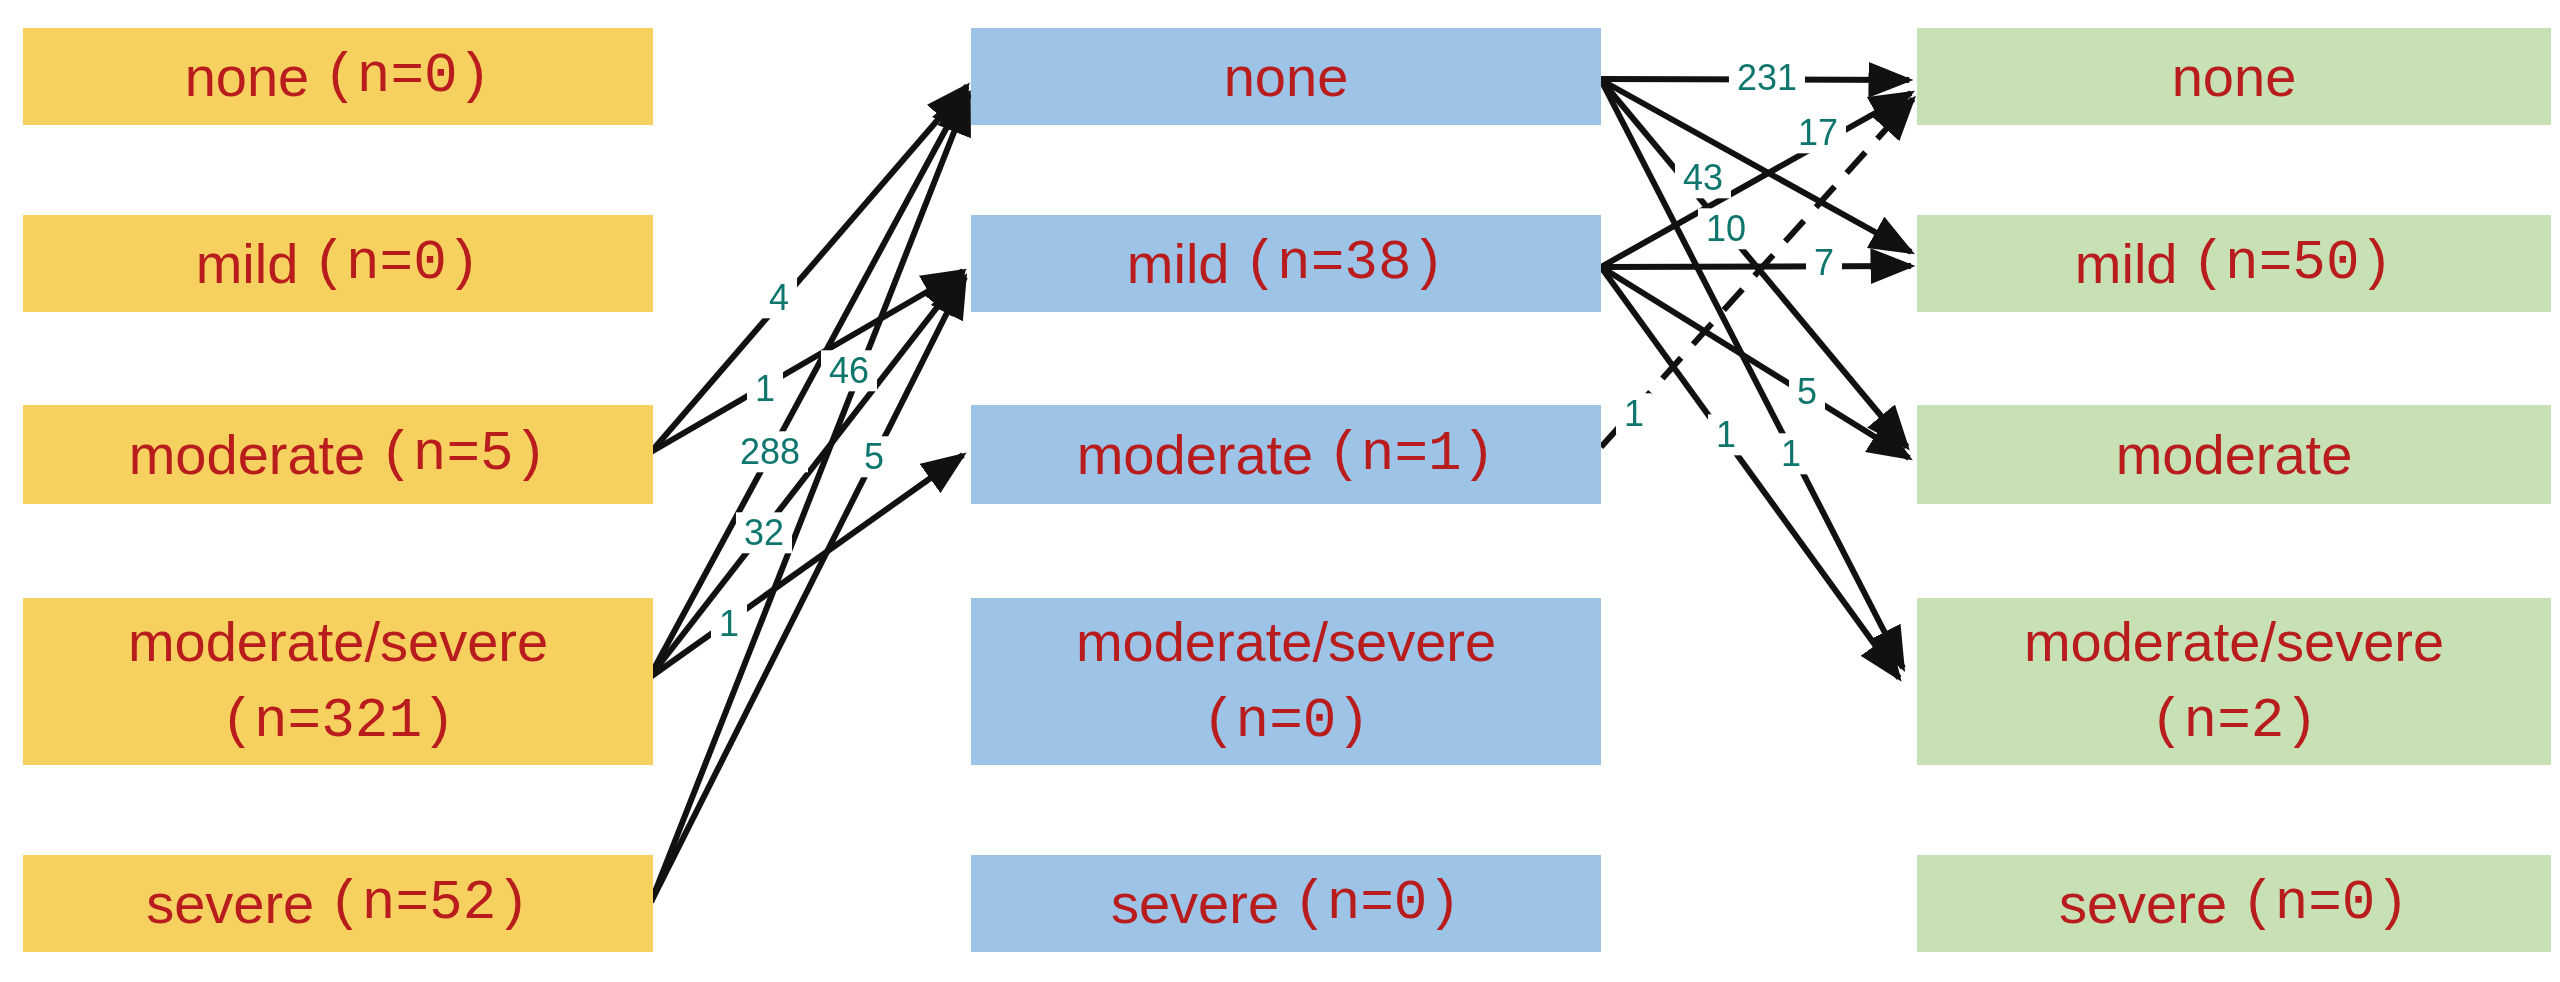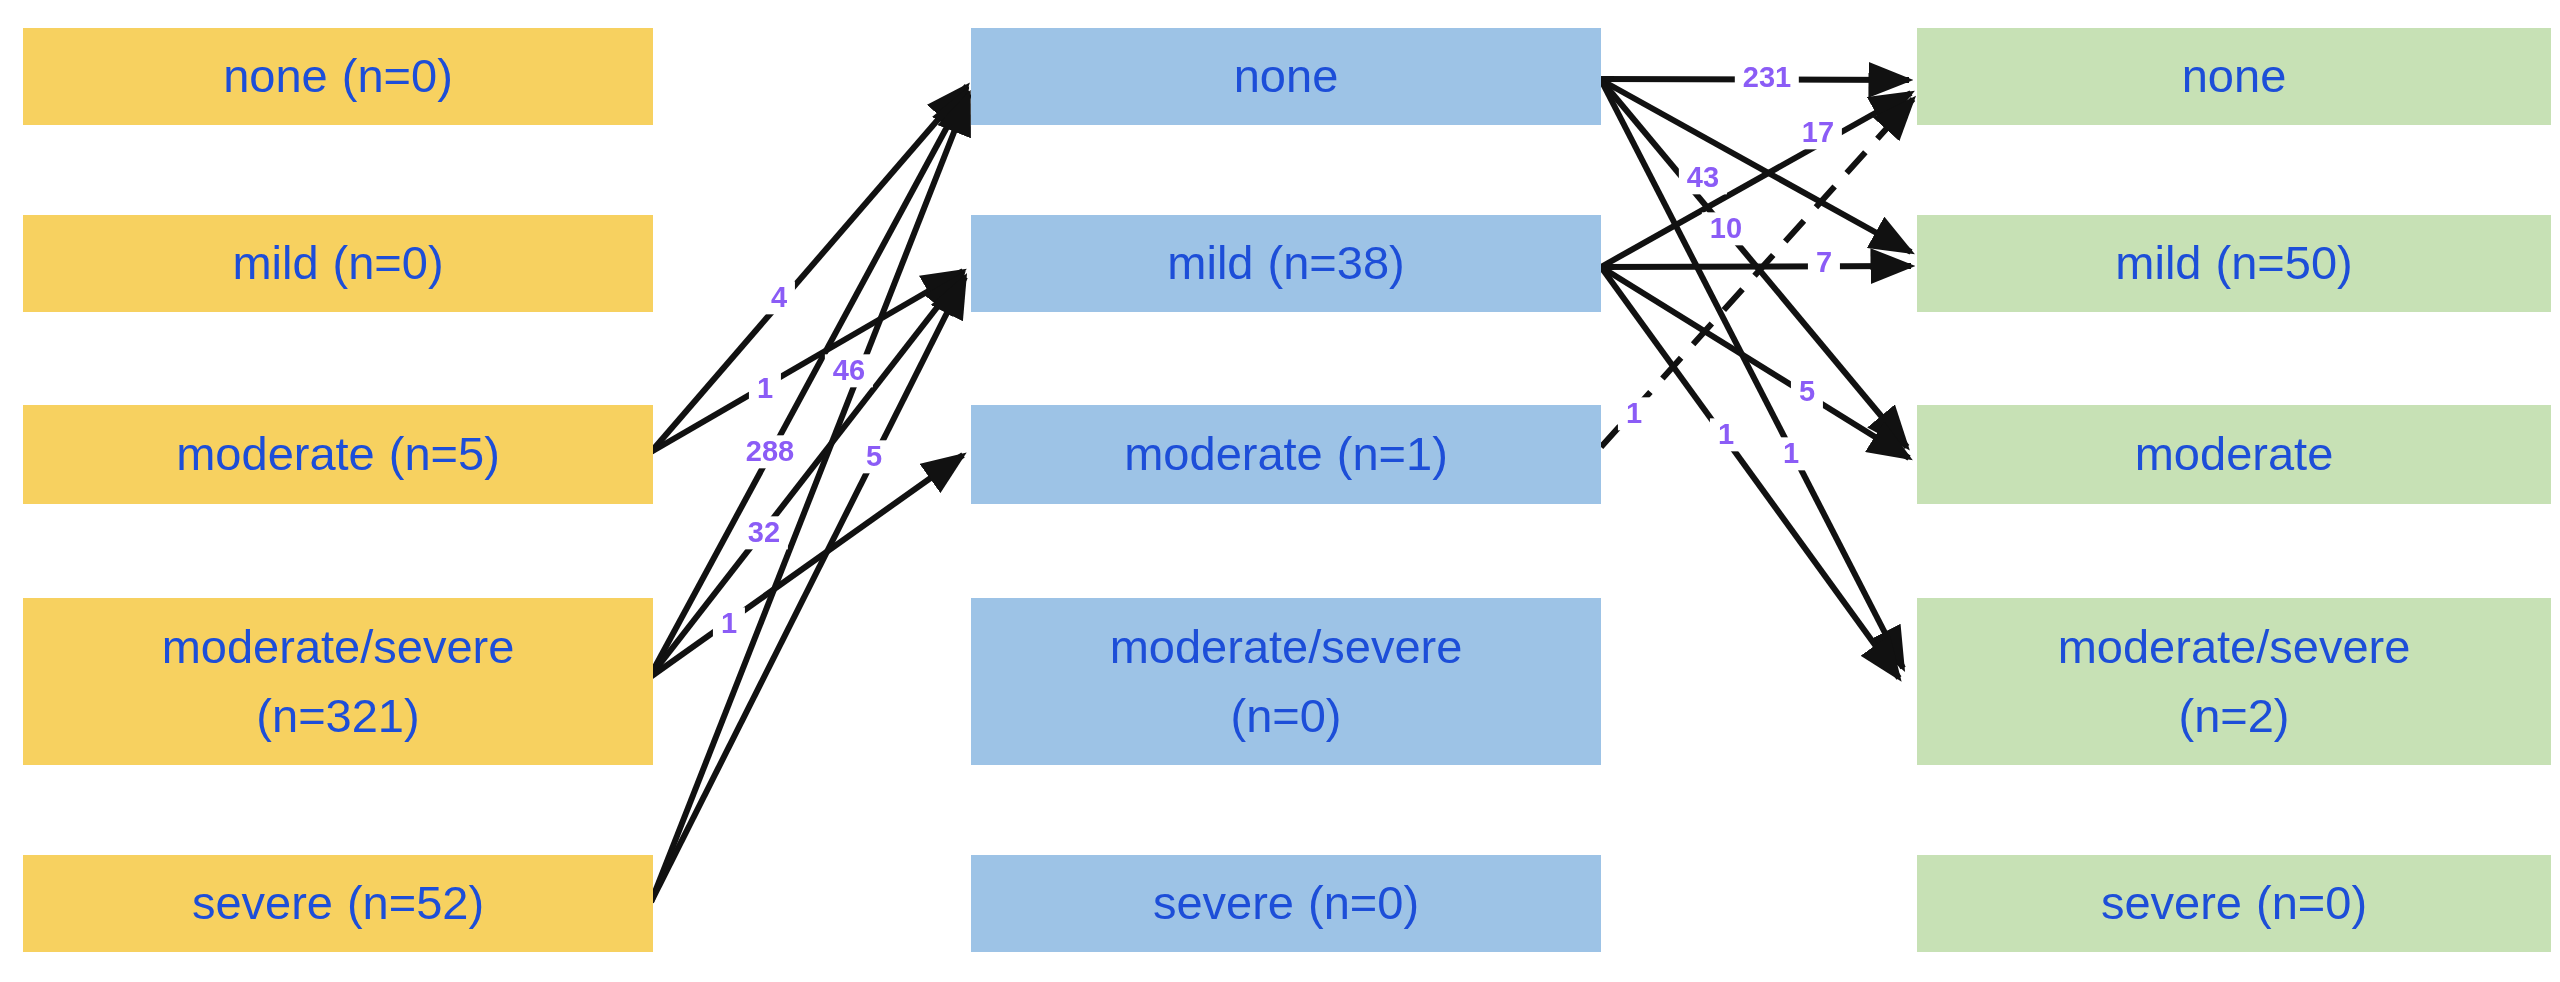--- a/index.html
+++ b/index.html
@@ -6,28 +6,28 @@
   html,body{margin:0;padding:0;background:#ffffff;}
   #stage{
     position:relative;width:2560px;height:982px;background:#ffffff;
     font-family:"Liberation Sans",sans-serif;overflow:hidden;
   }
   #arrow-layer{position:absolute;left:0;top:0;width:2560px;height:982px;}
   .flow-line{stroke:#111111;stroke-width:6;fill:none;}
   .flow-line.dashed{stroke-dasharray:28 18;}
   .box{
     position:absolute;display:flex;flex-direction:row;align-items:center;
-    justify-content:center;gap:14px;font-size:47px;color:#1d4ed8;
+    justify-content:center;gap:14px;font-size:56px;color:#b91c1c;
     text-align:right;white-space:nowrap;line-height:1.2;
   }
   .box.stack{flex-direction:column;gap:12px;}
-  .box .ct{font-family:Liberation Sans, sans-serif;}
+  .box .ct{font-family:Liberation Mono, monospace;}
   .flow-label{
     position:absolute;transform:translate(-50%,-50%);background:#ffffff;
-    padding:0 8px;font-weight:bold;font-size:29px;color:#8b5cf6;line-height:1.15;
+    padding:0 8px;font-weight:normal;font-size:36px;color:#0f766e;line-height:1.15;
     white-space:nowrap;
   }
 </style>
 </head>
 <body>
 
 <div id="stage">
 
   <svg id="arrow-layer" viewBox="0 0 2560 982" xmlns="http://www.w3.org/2000/svg">
     <defs>

